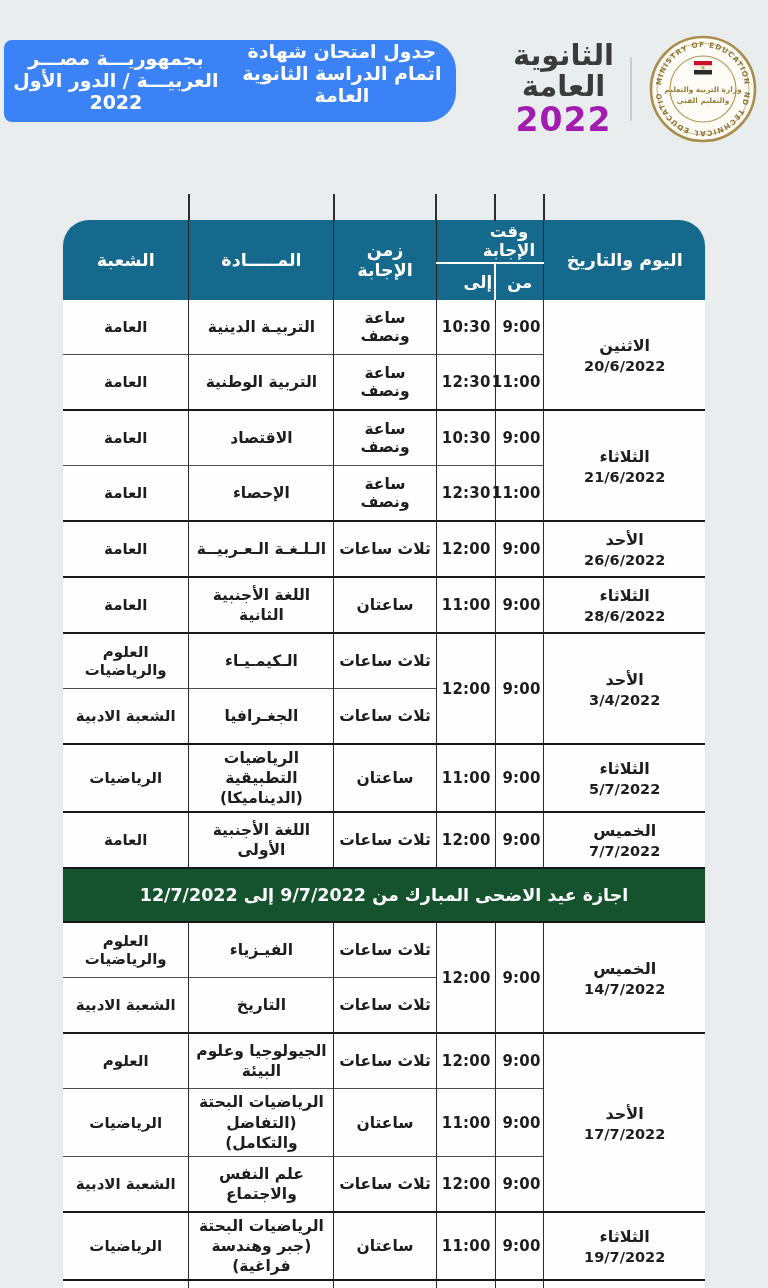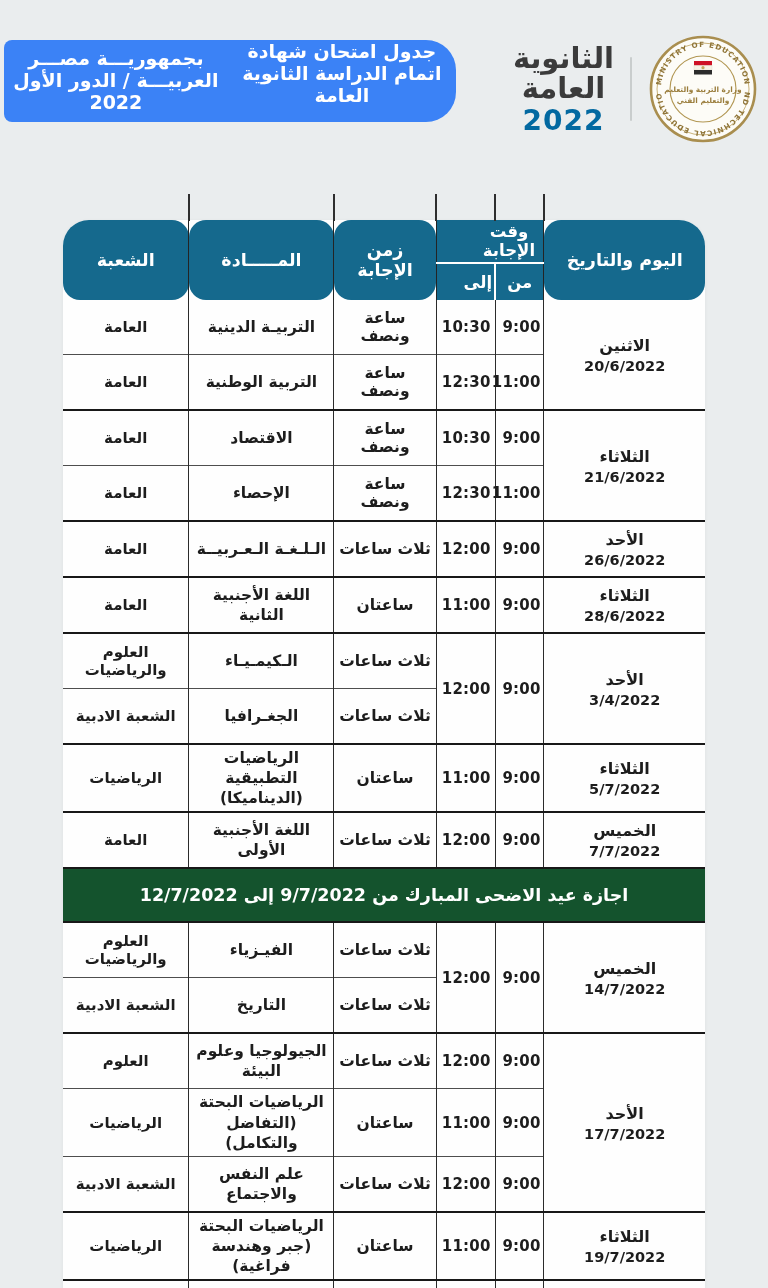--- a/index.html
+++ b/index.html
@@ -16,36 +16,36 @@
     border-radius:8px 30px 30px 8px;
     color:#fff;display:flex;flex-direction:row;justify-content:center;
     text-align:center;direction:rtl;flex-shrink:0;
   }
   .t1{font-size:19px;font-weight:bold;letter-spacing:0;}
   .t2{font-size:19px;font-weight:bold;margin-top:7px;}
   .logos{display:flex;align-items:center;margin-left:auto;gap:16px;margin-top:-6px;}
   .callig{text-align:center;direction:rtl;color:#3b3b3b;font-weight:bold;line-height:1.05;}
   .c1{font-size:29px;}
   .c2{font-size:29px;}
-  .c3{font-size:28px;letter-spacing:1px;color:#0369a1;margin-top:2px;}
+  .c3{font-size:33px;letter-spacing:1px;color:#a21caf;margin-top:2px;}
   .logo-divider{width:2px;height:64px;background:#c9cdcd;border-radius:1px;}
   .seal{width:110px;height:110px;flex-shrink:0;}
   
   .table-zone{position:relative;width:642px;margin:44px auto 0;padding-top:26px;}
   .stub{position:absolute;top:0;width:2px;height:27px;background:#2e2e2e;}
   .s1{right:calc(25.1% - 1px);}
   .s2{right:calc(32.7% - 1px);}
   .s3{right:calc(41.9% - 1px);}
   .s4{right:calc(57.8% - 1px);}
   .s5{right:calc(80.4% - 1px);}
   .card{background:#fefefe;border-radius:26px;overflow:hidden;box-shadow:0 1px 4px rgba(0,0,0,.05);}
   table{width:100%;border-collapse:collapse;direction:rtl;table-layout:fixed;}
   
   thead th{background:#15698d;color:#fff;font-weight:bold;padding:2px;border:none;}
-  th.hday,th.hdur,th.hsub,th.hbr{height:72px;font-size:17.5px;border-radius:17px;}
+  th.hday,th.hdur,th.hsub,th.hbr{height:72px;font-size:17.5px;}
   th.waqt{height:36px;font-size:16.5px;border-bottom:2.5px solid #fff;padding-left:40px;}
   th.hfrom,th.hto{height:32px;font-size:16.5px;}
   th.waqt,th.hdur,th.hsub,th.hbr,th.hfrom{border-left:none;border-right:1.6px solid #242424;}
   th.hto{border-right:2.5px solid #fff;padding-left:28px;}
   
   tbody td{
     border:none;padding:3px 4px;height:48px;text-align:center;vertical-align:middle;
     font-weight:bold;color:#1d1d1d;font-size:15.5px;background:#fefefe;
   }
   .col-from,.col-to{font-size:15px;letter-spacing:.2px;padding-left:45px;}

